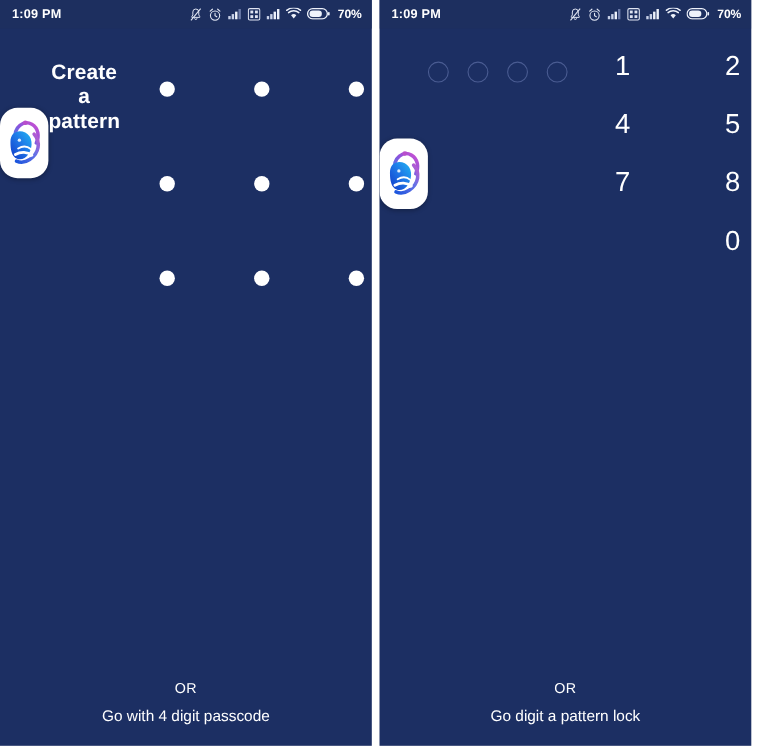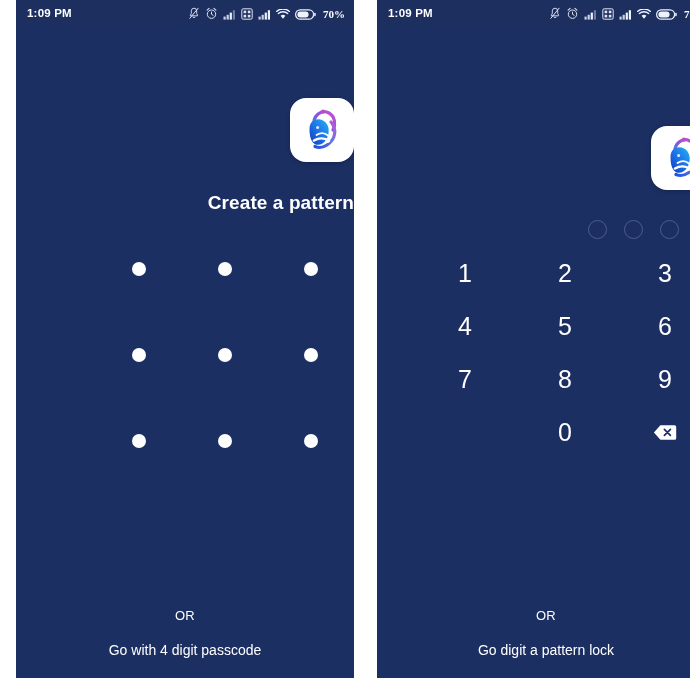--- a/index.html
+++ b/index.html
@@ -20,21 +20,20 @@
     background: #ffffff;
   }
 
   .phone {
     position: relative;
     width: 338px;
     height: 678px;
     background: #1c2f63;
     overflow: hidden;
     flex: 0 0 auto;
-    margin-left: 16px;
   }
 
   
   .statusbar {
     position: absolute;
     top: 0; left: 0; right: 0;
     height: 26px;
     background: #1d2f5f;
     display: flex;
     align-items: center;
@@ -42,39 +41,37 @@
   }
   .status-time {
     color: #ffffff;
     font-size: 11.5px;
     font-weight: bold;
     letter-spacing: 0.2px;
   }
   .status-icons {
     margin-left: auto;
     display: flex;
-    align-items: flex-end;
+    align-items: flex-start;
     gap: 5px;
-    font-family: Liberation Serif, serif;
   }
   .status-icons svg { display: block; }
   .batt-pct {
     color: #ffffff;
     font-size: 11px;
     font-weight: bold;
     margin-left: 2px;
   }
 
   
   .content {
     position: absolute;
     top: 26px; left: 0; right: 0; bottom: 0;
     display: flex;
-    flex-direction: column;
-    align-items: flex-end;
+    align-items: flex-start;
   }
 
   
   .logo {
     width: 64px;
     height: 64px;
     border-radius: 16px;
     background: #ffffff;
     display: flex;
     align-items: center;
@@ -143,21 +140,21 @@
   .backspace svg { display: block; }
 
   
   .footer {
     position: absolute;
     bottom: 20px;
     left: 0; right: 0;
     display: flex;
     flex-direction: column;
     align-items: center;
-    gap: 19px;
+    gap: 9px;
   }
   .or-label {
     color: #ffffff;
     font-size: 13px;
     letter-spacing: 0.3px;
   }
   .alt-link {
     color: #ffffff;
     font-size: 14px;
     text-underline-offset: 3px;

